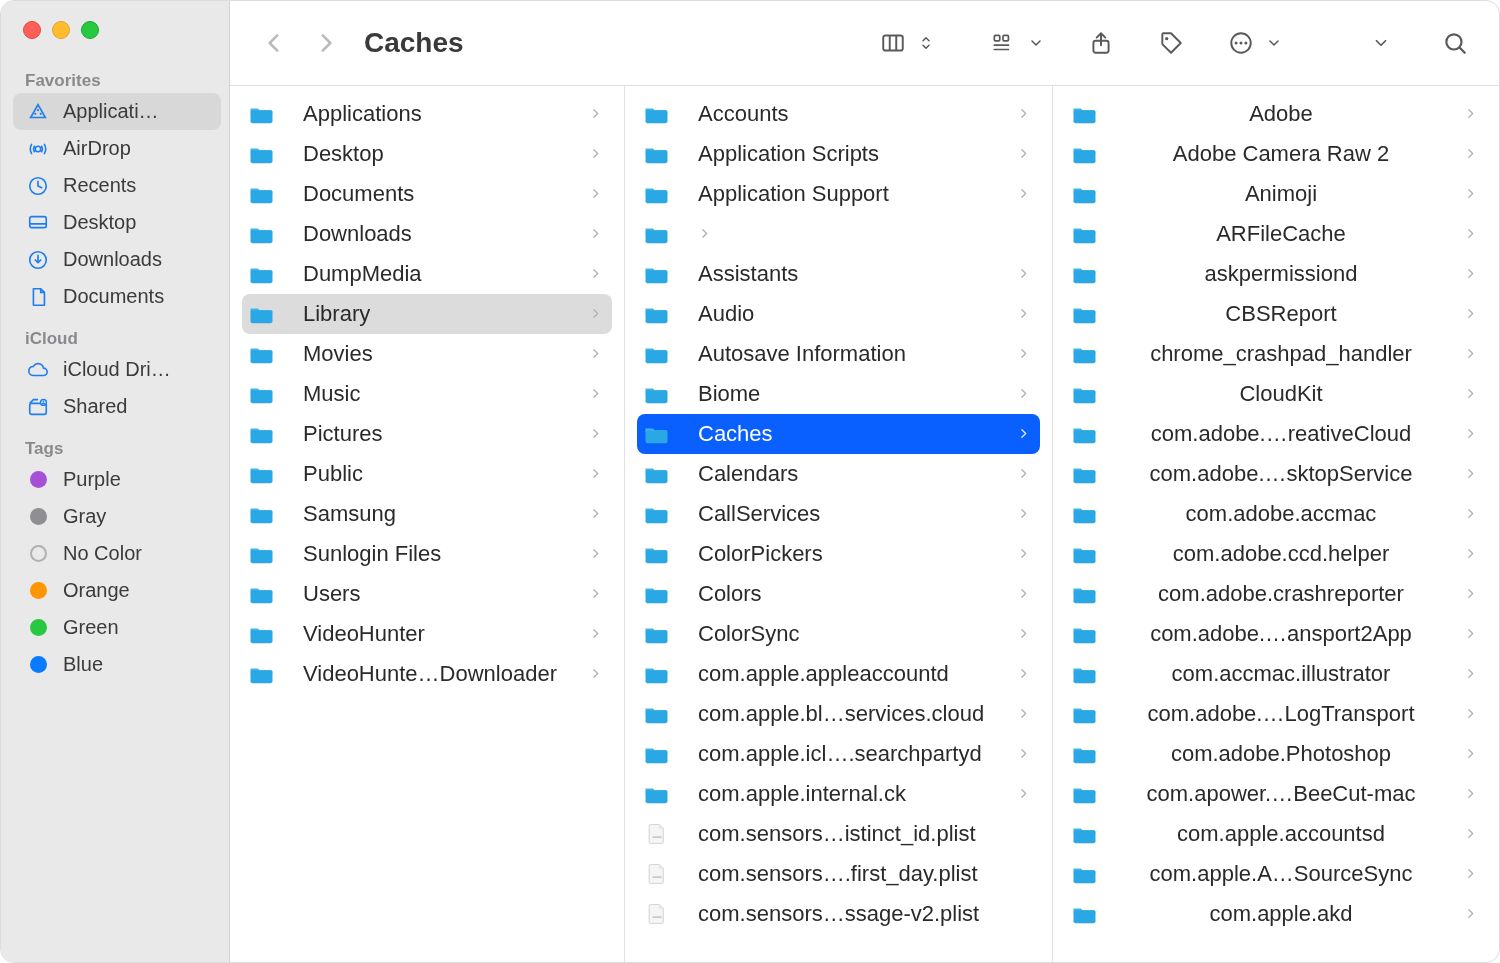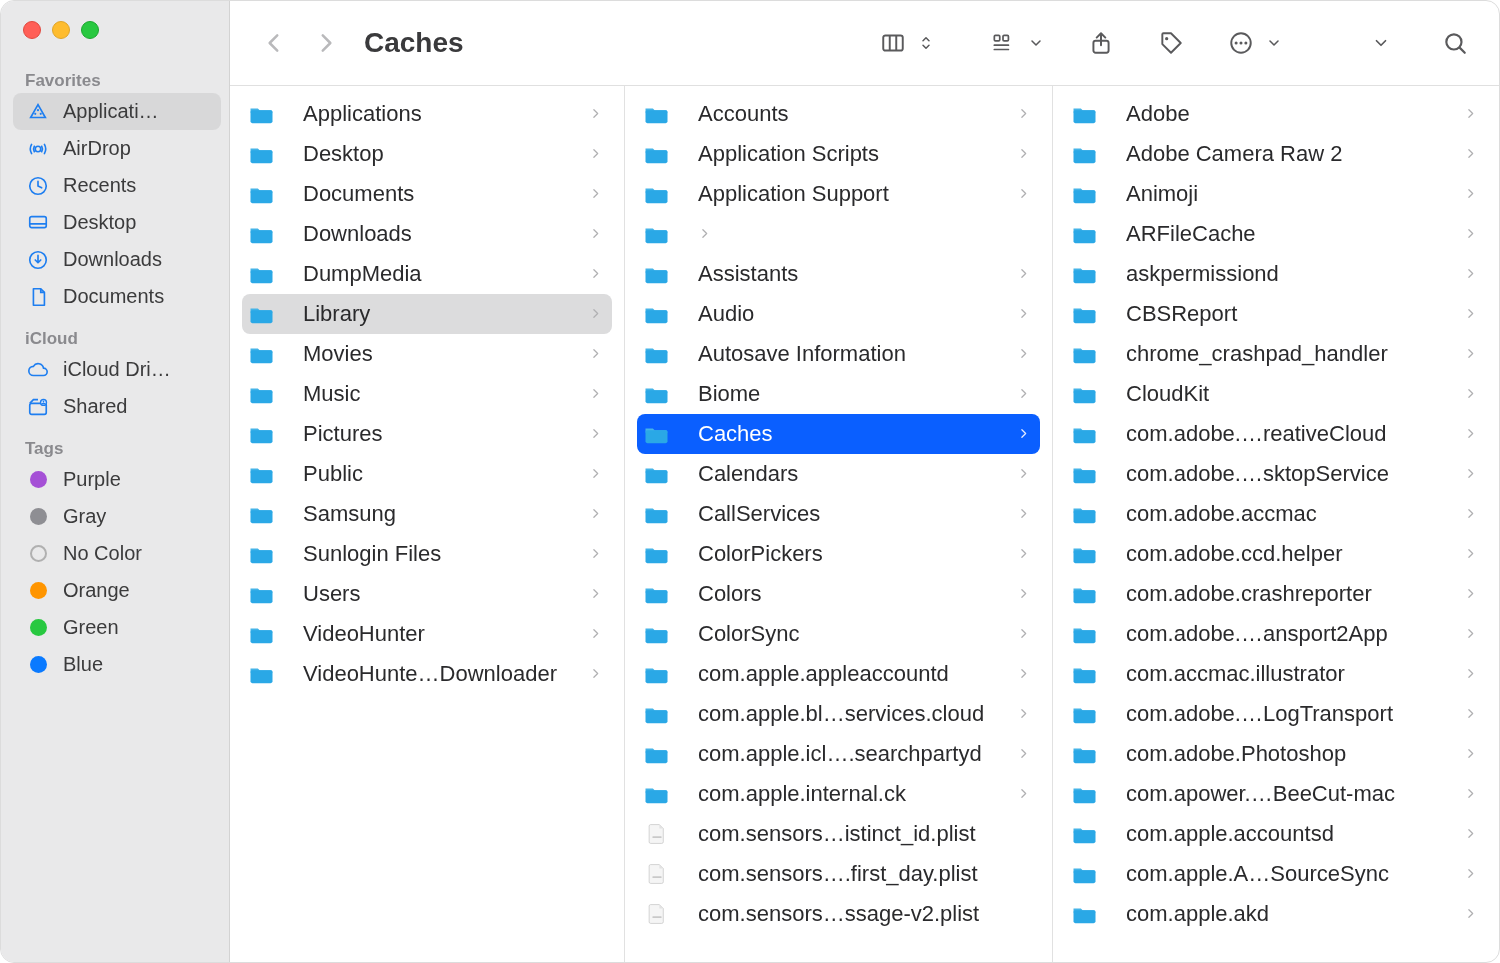--- a/index.html
+++ b/index.html
@@ -25,21 +25,21 @@
   .tb-btn { width: 44px; height: 40px; display:flex; align-items:center; justify-content:center; color:#5a5a5c; border-radius:6px; }
   .tb-btn.dis { color:#b9b9bb; }
   .tb-btn svg { width:26px; height:26px; }
   .title { font-size: 28px; font-weight: 700; color:#3a3a3c; margin-left: 8px; }
   .spacer { flex:1; }
   .tb-group { display:flex; align-items:center; gap:2px; }
   .tb-group .chev-sep { width:18px; }
   
   .columns { flex:1; display:flex; min-height:0; }
   .col { border-right: 1px solid #e1e1e1; overflow-y:auto; padding: 8px 12px; }
-  .col:last-child { border-right:none; }
+  .col:last-child { border-right:none;text-align:center; }
   .col.c1 { width: 395px; flex-shrink:0;}
   .col.c2 { width: 428px; flex-shrink:0;}
   .col.c3 { flex:1; }
   .row { display:flex; align-items:center; height:40px; font-size:22px; color:#2a2a2c; padding: 0 10px 0 6px; border-radius:8px; gap:28px; white-space:nowrap; }
   .row .fname { flex:1; overflow:hidden; text-overflow:ellipsis; }
   .row .disclosure { color:#b0b0b2; font-size:18px; }
   .row.sel-gray { background:#dcdcdd; }
   .row.sel-blue { background:#0a5fff; color:#fff; }
   .row.sel-blue .disclosure { color:#e3ecff; }
   .folder-icon { width:27px; height:22px; flex-shrink:0; }

